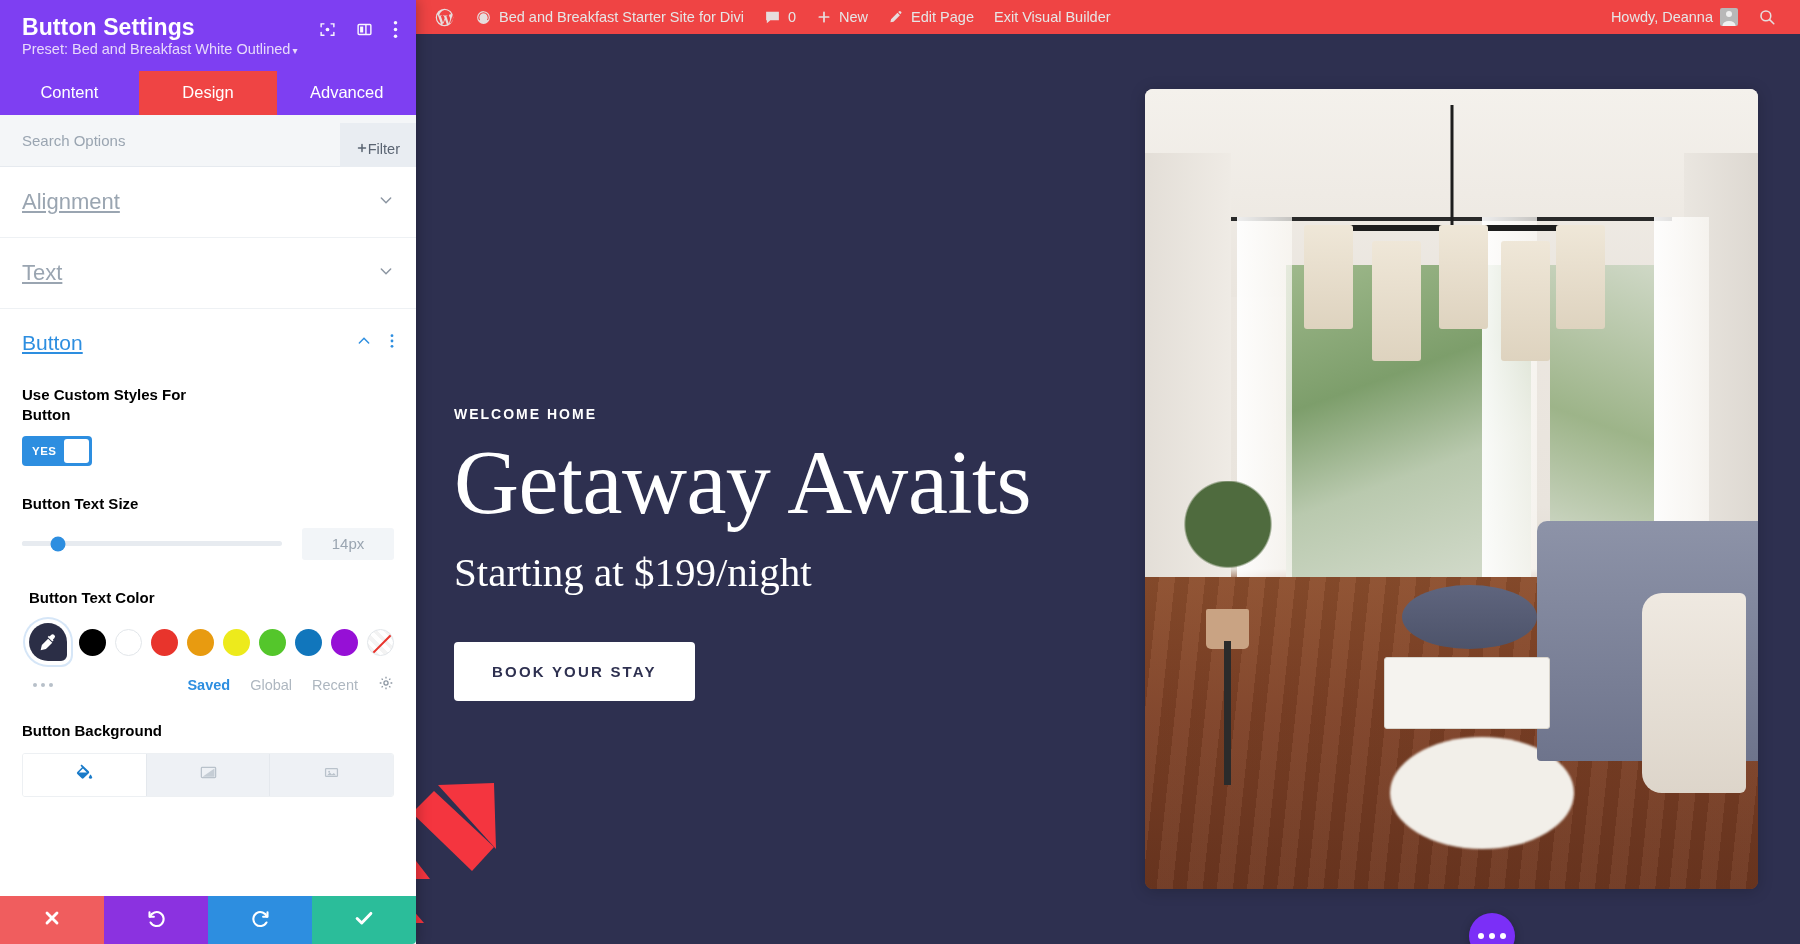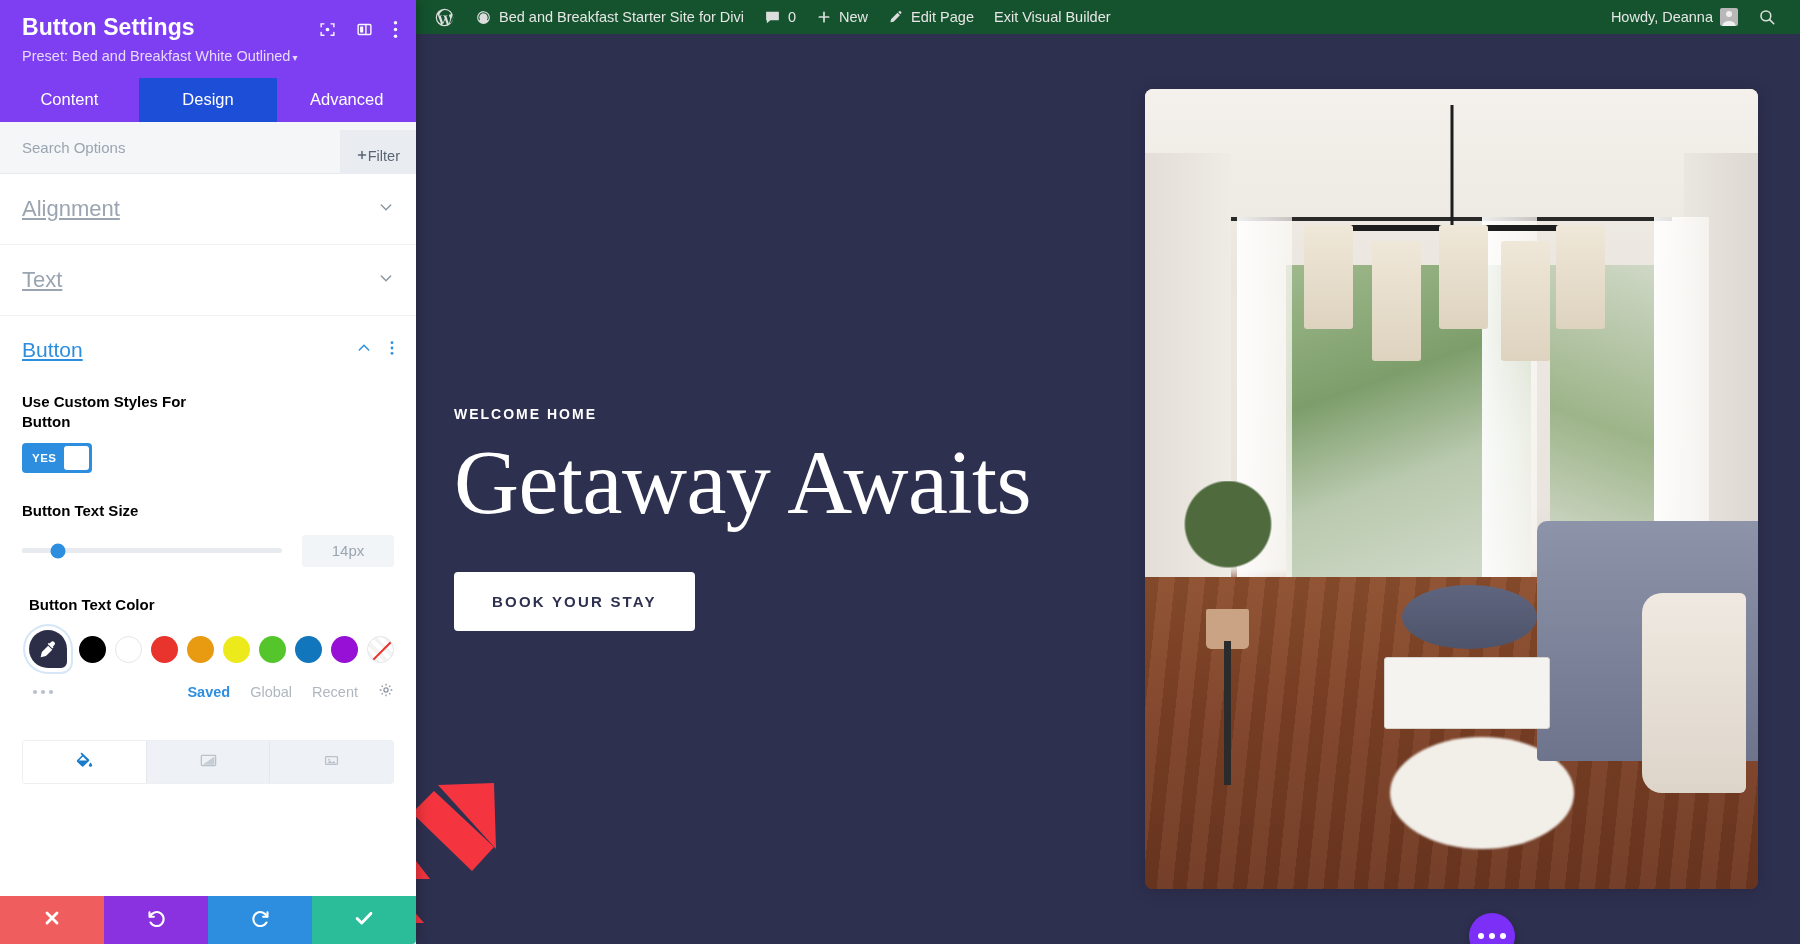--- a/index.html
+++ b/index.html
@@ -8,21 +8,21 @@
     overflow: hidden;
     font-family: "Liberation Sans", sans-serif;
     background: #2e2e4e;
   }
 
   #root { position: relative; width: 1800px; height: 944px; }
 
   
   .wp-adminbar {
     position: absolute; left: 416px; top: 0; right: 0; height: 34px;
-    background: #14532d; color: #e6e6e6;
+    background: #ef4444; color: #e6e6e6;
     display: flex; align-items: center;
     font-size: 14.5px;
     z-index: 40;
   }
   .wp-ab-item {
     display: flex; align-items: center; gap: 7px;
     padding: 0 10px; height: 34px; color: #e6e6e6; white-space: nowrap;
   }
   .wp-ab-left { display: flex; align-items: center; padding-left: 8px; }
   .wp-ab-right { display: flex; align-items: center; margin-left: auto; padding-right: 14px; }
@@ -138,29 +138,29 @@
     background: #ffffff; z-index: 50;
     display: flex; flex-direction: column;
     box-shadow: 2px 0 12px rgba(0,0,0,.25);
     overflow: hidden;
   }
   .panel-head { background: #7e3ff2; padding: 14px 18px 0 22px; }
   .panel-head-row { display: flex; align-items: flex-start; }
   .panel-title { color: #fff; font-size: 23px; font-weight: 700; flex: 1; letter-spacing: .1px; }
   .head-icons { display: flex; align-items: center; gap: 20px; padding-top: 6px; }
   .hicon { cursor: pointer; opacity: .96; display: flex; }
-  .panel-preset { color: #e7d9fb; font-size: 14.5px; margin-top: 7px; padding-bottom: 14px; cursor: pointer; }
+  .panel-preset { color: #e7d9fb; font-size: 14.5px; padding-bottom: 14px; cursor: pointer; }
   .caret-sm { font-size: 10px; margin-left: 2px; }
 
   .tabs { display: flex; background: #7e3ff2; }
   .tab {
     flex: 1; text-align: center; color: #fff; font-size: 16.5px;
     padding: 12px 0 13px; cursor: pointer;
   }
-  .tab.active { background: #1d4ed8; }
+  .tab.active { background: #ef4444; }
 
   .searchbar {
     display: flex; align-items: center; background: #f4f6f8;
     border-bottom: 1px solid #e6eaef; height: 52px; padding-left: 22px;
   }
   .searchbar input {
     flex: 1; border: none; outline: none; background: transparent;
     font-size: 15px; color: #4a5562; font-family: "Liberation Sans", sans-serif;
   }
   .searchbar input::placeholder { color: #9aa5b1; }
@@ -345,20 +345,21 @@
         <div class="photo-ottoman"></div>
         <div class="photo-table"></div>
         <div class="photo-plant"></div>
         <div class="photo-plantpot"></div>
         <div class="photo-stand"></div>
       </div>
 
       <div class="hero-copy">
         <div class="eyebrow">WELCOME HOME</div>
         <div class="hero-h1">Getaway Awaits</div>
+        <div class="hero-sub">Starting at $199/night</div>
         <button class="hero-btn">BOOK YOUR STAY</button>
       </div>
 
       <div class="fab">
         <span></span>
         <span></span>
         <span></span>
       </div>
     </div>
   </div>
@@ -518,20 +519,21 @@
               <svg width="16" height="16" viewBox="0 0 24 24" fill="none" stroke="#8b95a1" stroke-width="1.9">
                 <circle cx="12" cy="12" r="3.1"></circle>
                 <path d="M12 2.6v2.6M12 18.8v2.6M21.4 12h-2.6M5.2 12H2.6M18.6 5.4l-1.8 1.8M7.2 16.8l-1.8 1.8M18.6 18.6l-1.8-1.8M7.2 7.2 5.4 5.4"></path>
               </svg>
             </span>
           </span>
         </div>
       </div>
 
       <div class="field-block" style="padding-top:26px; padding-bottom:26px;">
+        <div class="field-label">Button Background</div>
         <div class="bg-tabs">
           <div class="bg-tab active">
             <span>
               <svg width="19" height="19" viewBox="0 0 24 24" fill="#1a7bc9">
                 <path d="M8.4 2 6.9 3.5l2 2-6 6a1.6 1.6 0 0 0 0 2.3l5.6 5.6a1.6 1.6 0 0 0 2.3 0l6.6-6.6a1.6 1.6 0 0 0 0-2.3zm1.6 5.1 5 5H5z"></path>
                 <path d="M19.6 14.4s-2 2.3-2 3.6a2 2 0 0 0 4 0c0-1.3-2-3.6-2-3.6z"></path>
               </svg>
             </span>
           </div>
           <div class="bg-tab">

